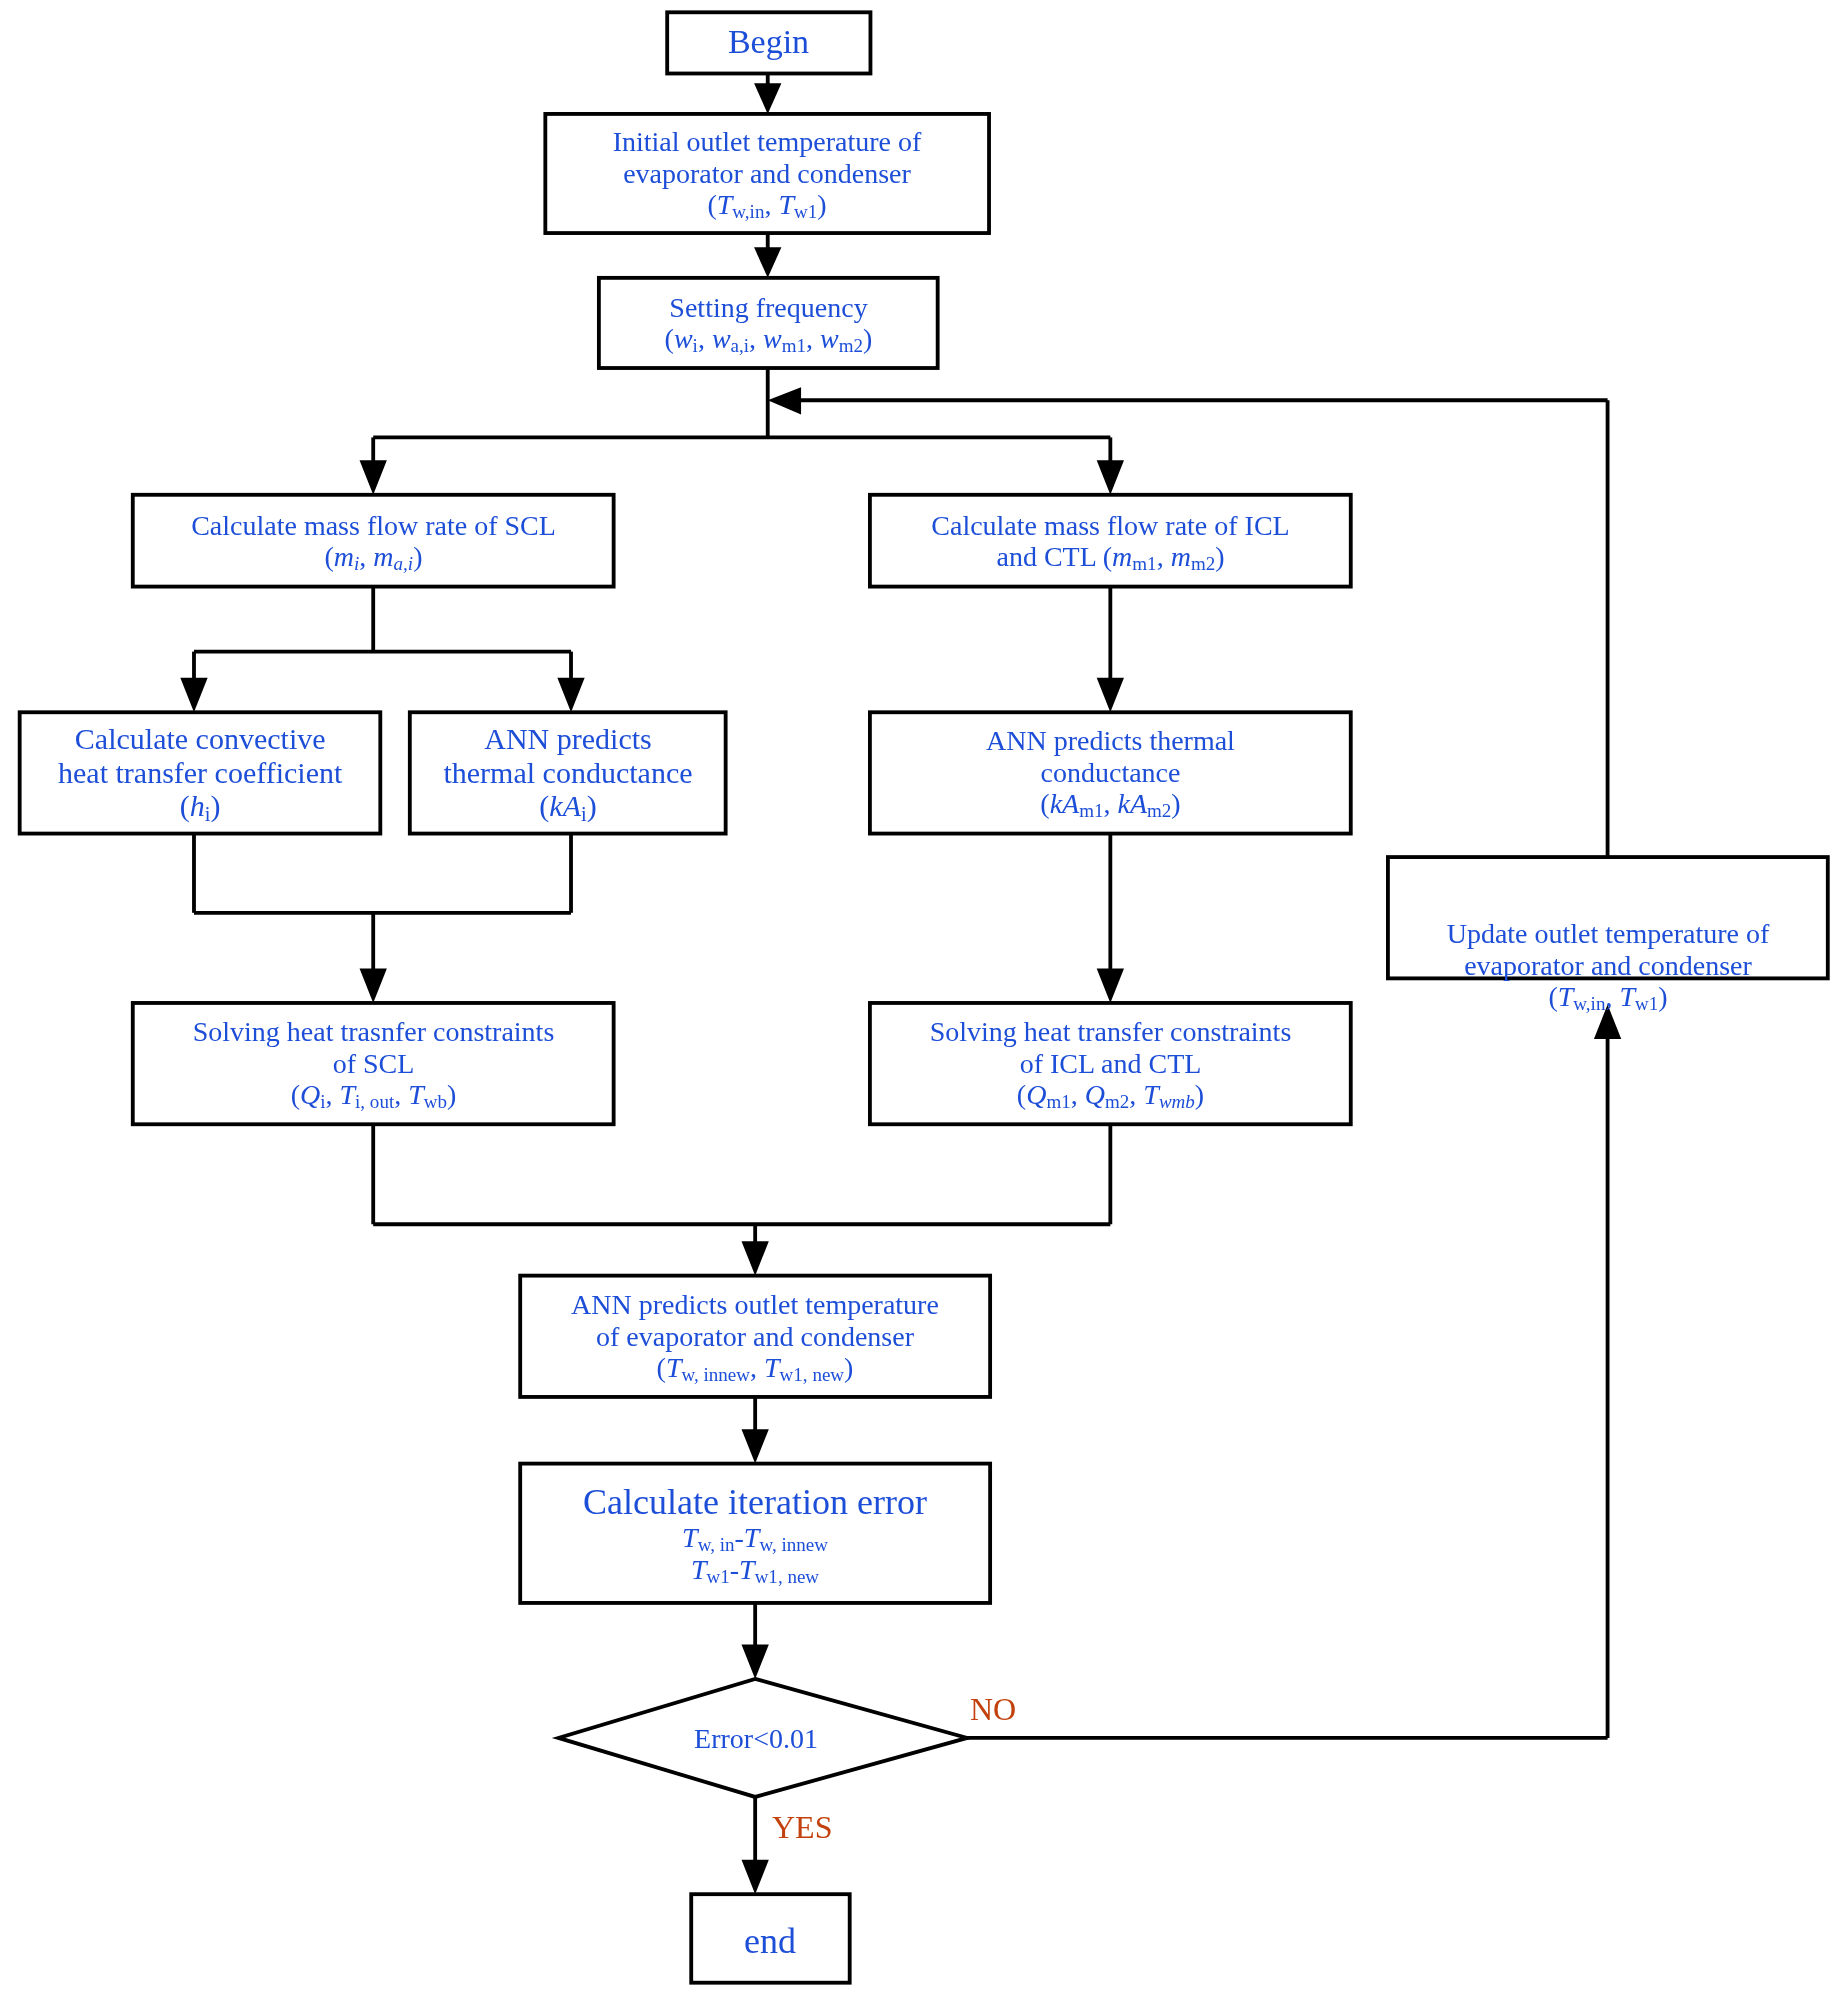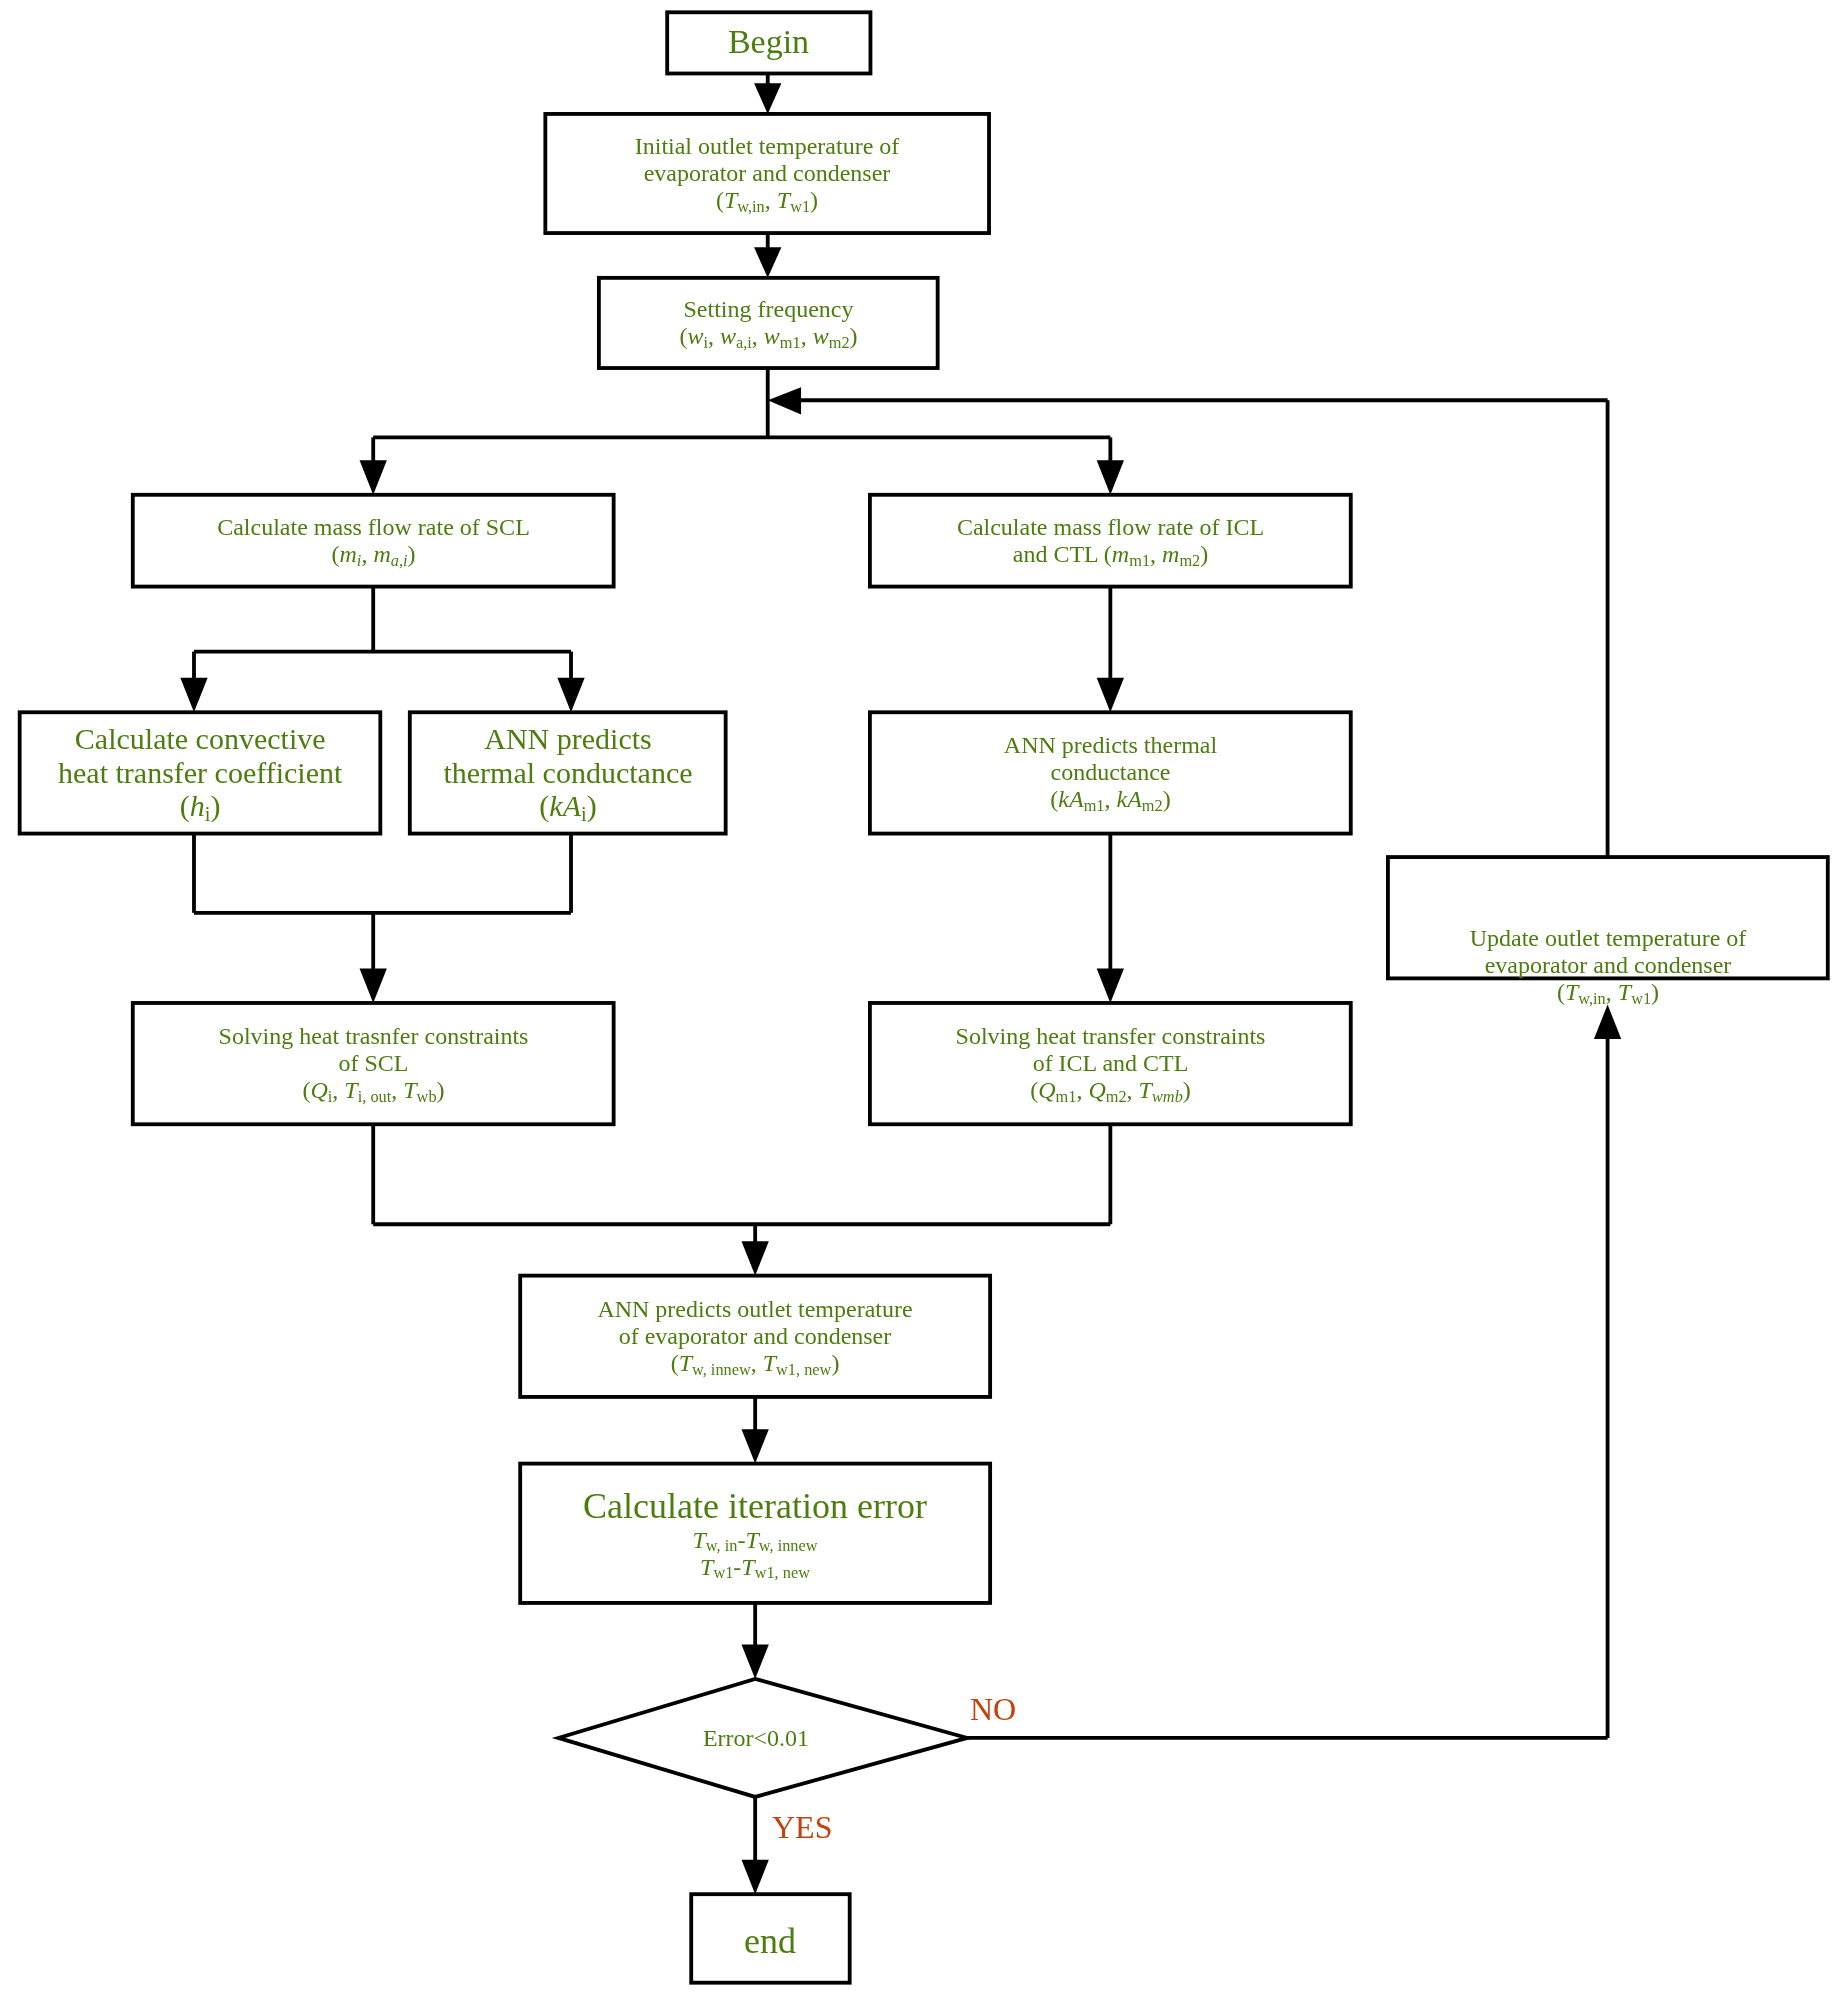--- a/index.html
+++ b/index.html
@@ -43,31 +43,31 @@
     fill: #000000;
     stroke: none;
   }
   .node-text {
     position: absolute;
     display: flex;
     flex-direction: column;
     align-items: center;
     justify-content: center;
     text-align: center;
-    color: #4d7c0f;
+    color: #1d4ed8;
     line-height: 1.12;
     font-family: "Liberation Serif", "DejaVu Serif", serif;
     pointer-events: none;
   }
   .node-text .ln {
     display: block;
     white-space: nowrap;
   }
   .fs-begin { font-size: 34px; }
-  .fs-body  { font-size: 24px; }
+  .fs-body  { font-size: 28px; }
   .fs-small { font-size: 30px; }
   .fs-big   { font-size: 36px; }
   .edge-label {
     position: absolute;
     color: #c2410c;
     font-size: 32px;
     font-family: "Liberation Serif", "DejaVu Serif", serif;
     white-space: nowrap;
   }
   i.v { font-style: italic; }

